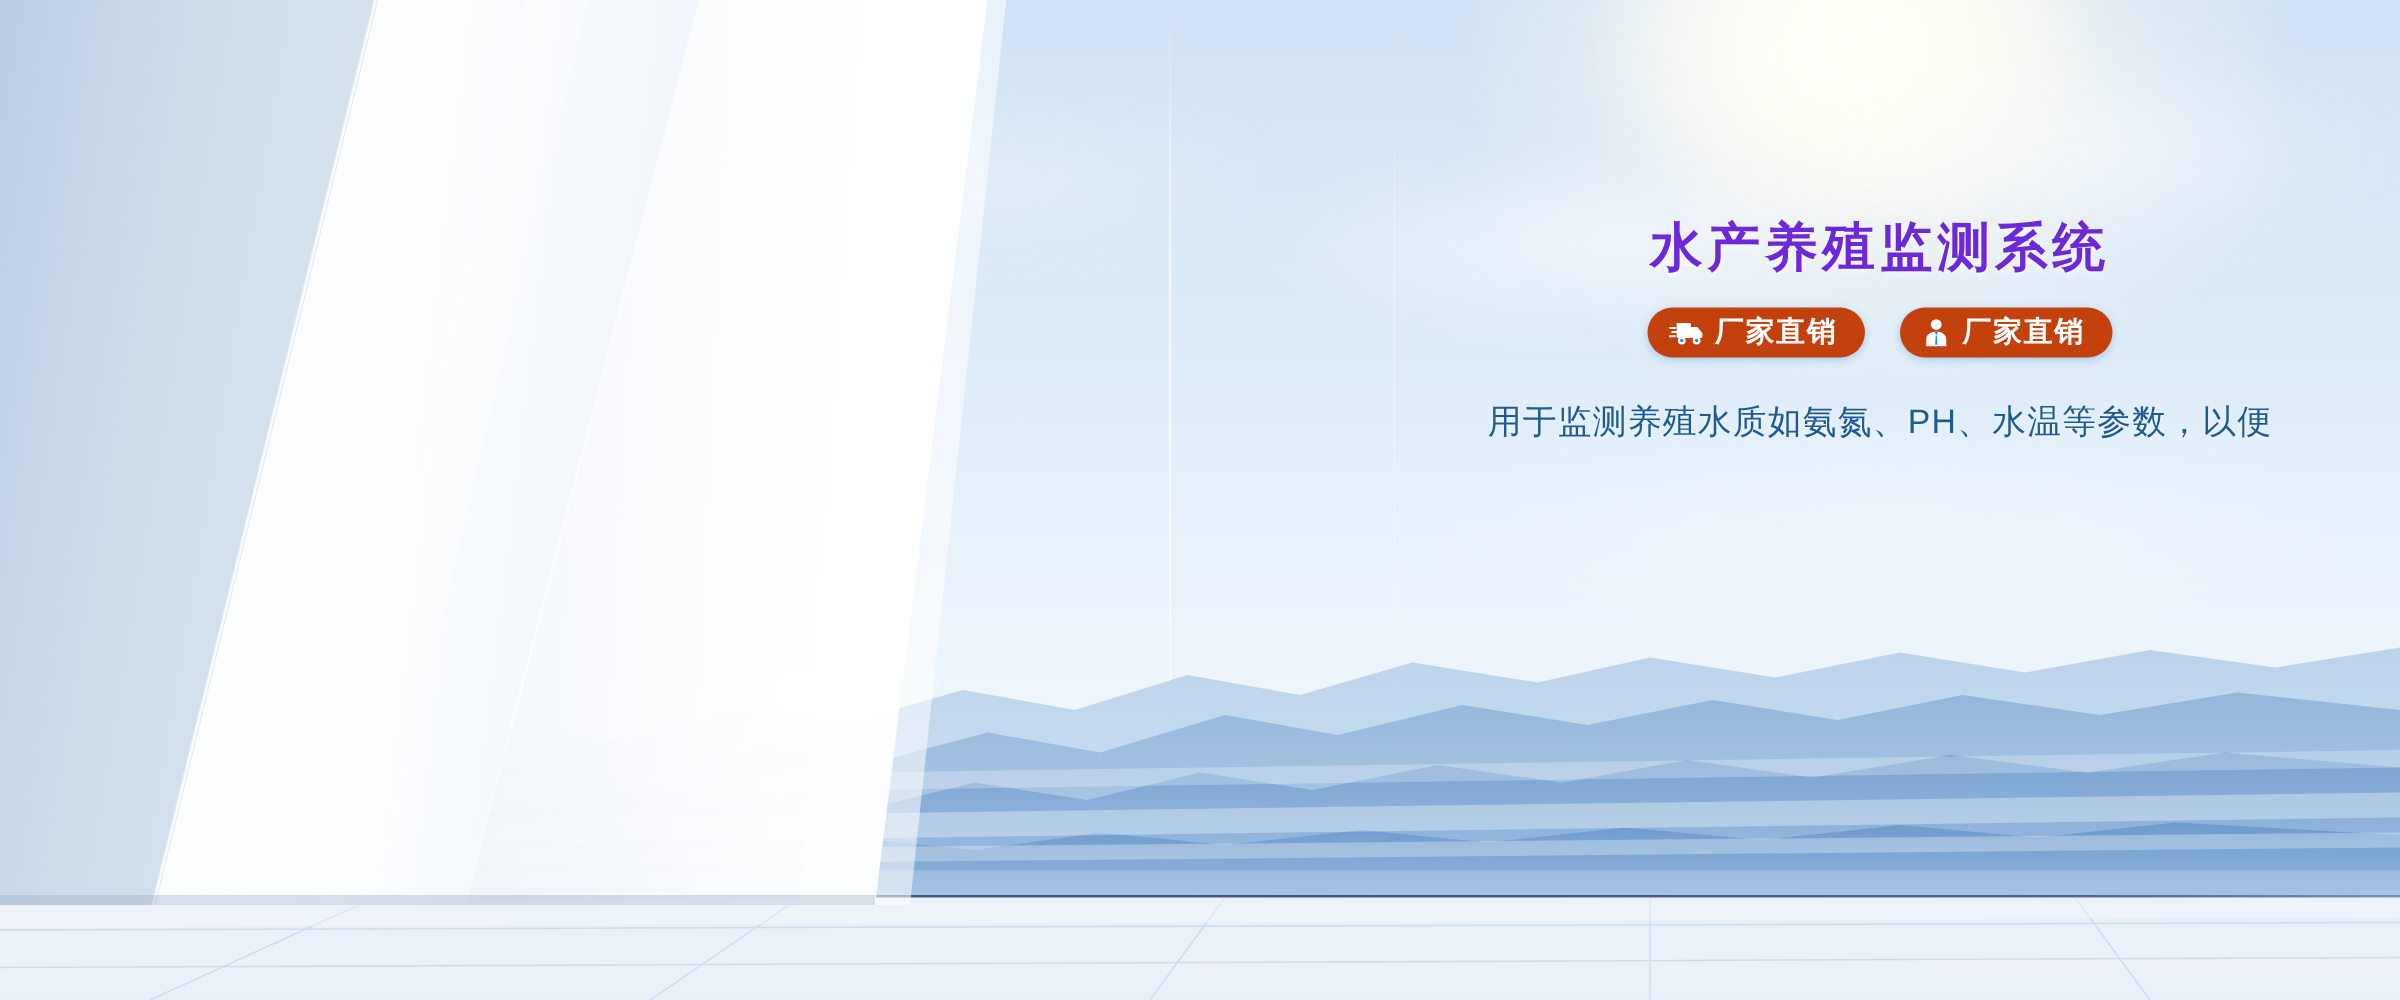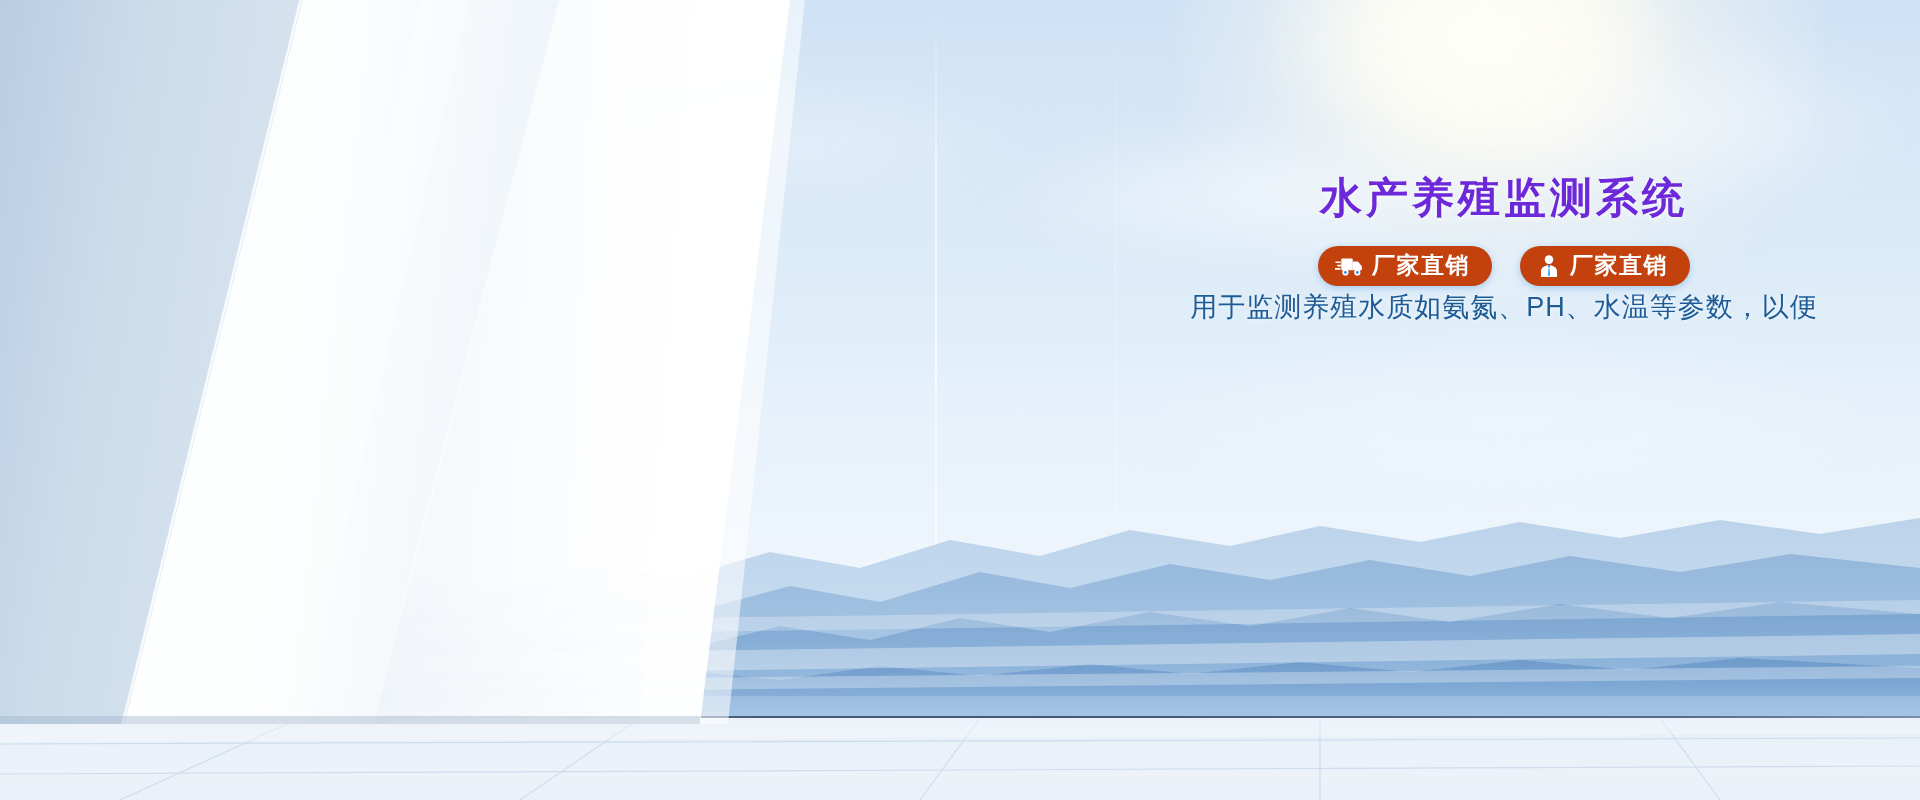--- a/index.html
+++ b/index.html
@@ -144,20 +144,21 @@
     padding:8px 22px 8px 17px;
     font-size:23px;
     font-weight:bold;
     letter-spacing:1.5px;
     line-height:1;
     box-shadow:0 2px 7px rgba(26,120,220,.30);
     cursor:pointer;
   }
   .badge svg { display:block; flex:none; }
   .desc {
+    margin-top:30px;
     font-size:27px;
     line-height:1.62;
     color:#1d5b97;
     letter-spacing:1px;
     font-weight:500;
     text-shadow:0 1px 4px rgba(255,255,255,.65);
   }
   .desc-line { display:block; white-space:nowrap; }
 </style>
 </head>

